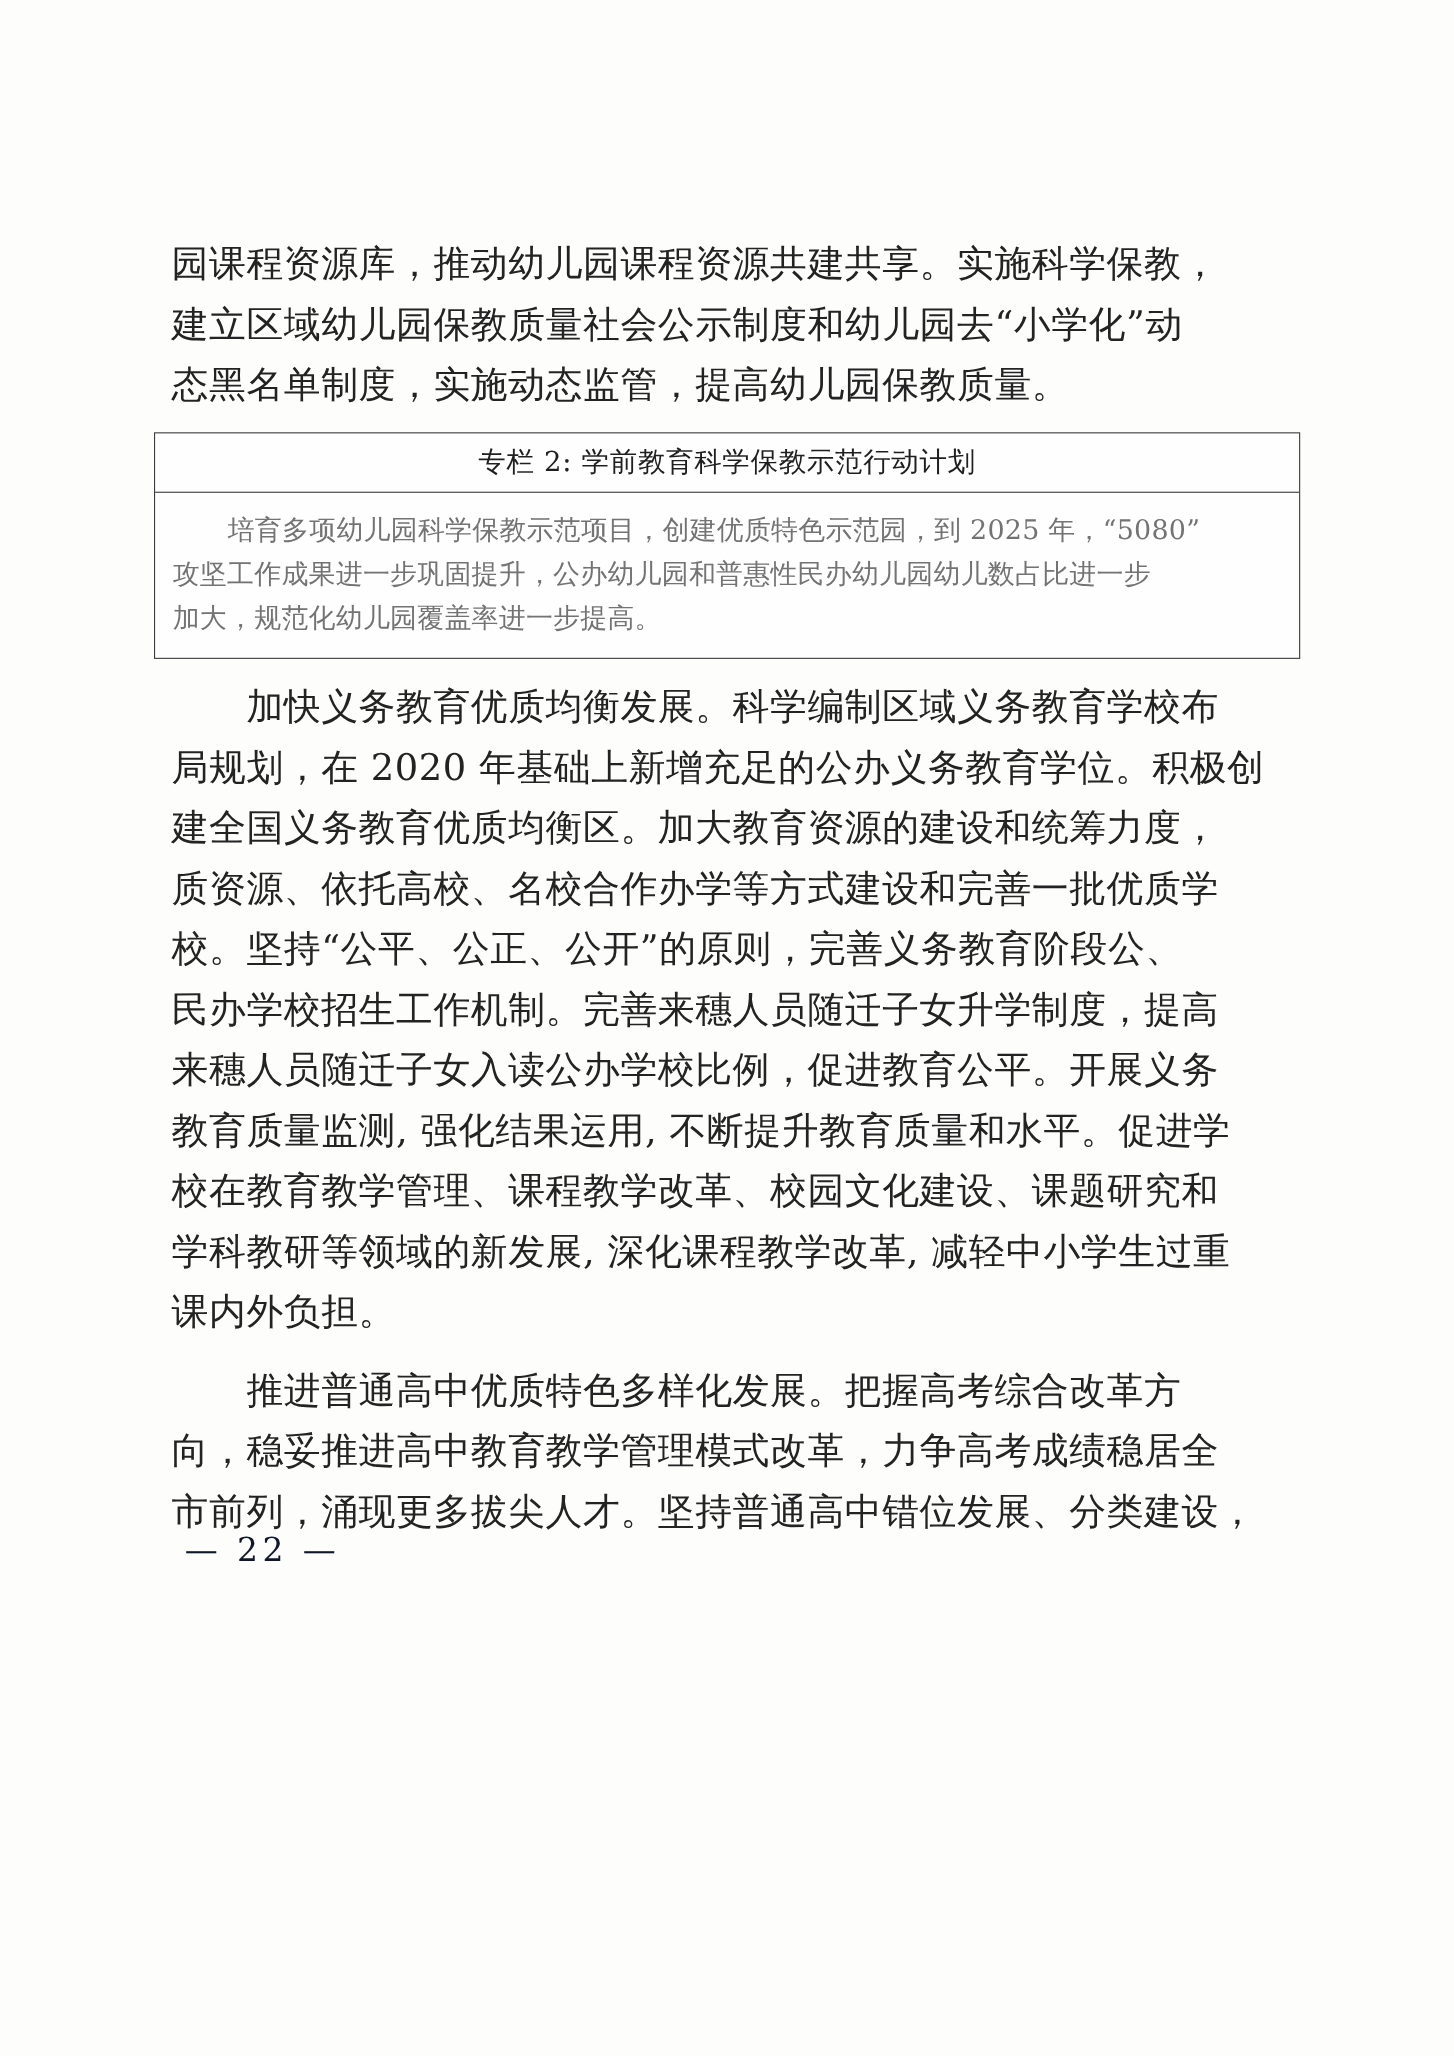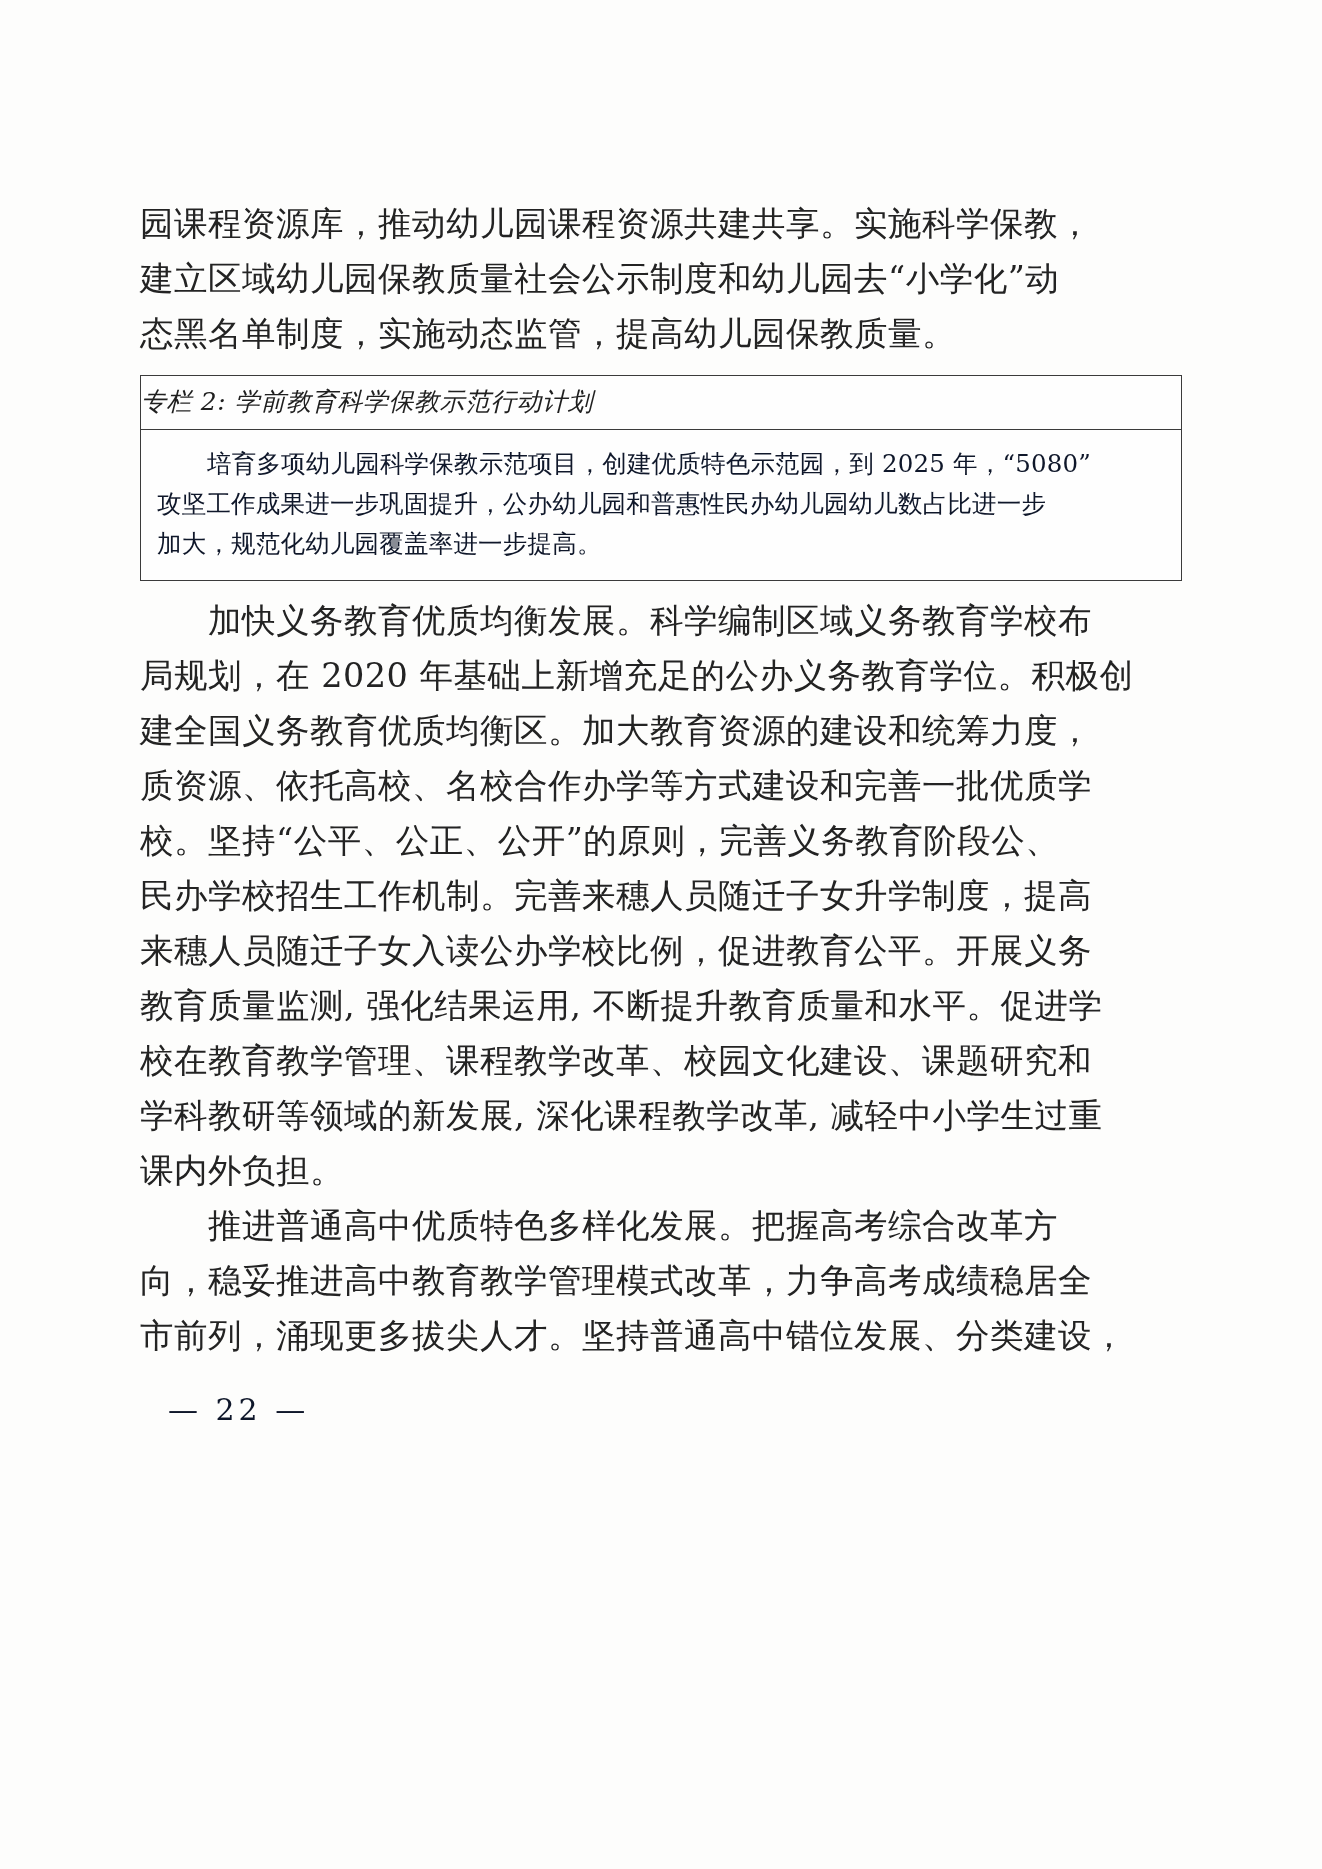--- a/index.html
+++ b/index.html
@@ -24,52 +24,51 @@
     width: 1042px;
   }
   .bodyline {
     font-size: 33.5px;
     line-height: 55px;
     letter-spacing: 0.5px;
     color: #232323;
     white-space: pre;
   }
   .para {
-    margin: 0;
+    margin: 16px;
   }
   .indent {
     display: inline-block;
     width: 68px;
   }
   
   .callout {
     margin: 14px 0 12px 0;
     border: 1.6px solid #3b3b3b;
     background: #fefefe;
     box-sizing: border-box;
     width: 1042px;
   }
   .callout-title {
-    text-align: left;
+    text-align: center;
     font-size: 25px;
     line-height: 32px;
     padding: 10px 0 11px 0;
     border-bottom: 1.4px solid #3b3b3b;
     color: #1f1f1f;
     letter-spacing: 0.6px;
-    font-style: italic;
   }
   .callout-body {
     padding: 14px 14px 16px 16px;
   }
   .callout-line {
     font-size: 24.5px;
     line-height: 40px;
     letter-spacing: 0.2px;
-    color: #0f172a;
+    color: #737373;
     white-space: pre;
   }
   .callout-indent {
     display: inline-block;
     width: 50px;
   }
   
   .page-number {
     position: absolute;
     left: 168px;

